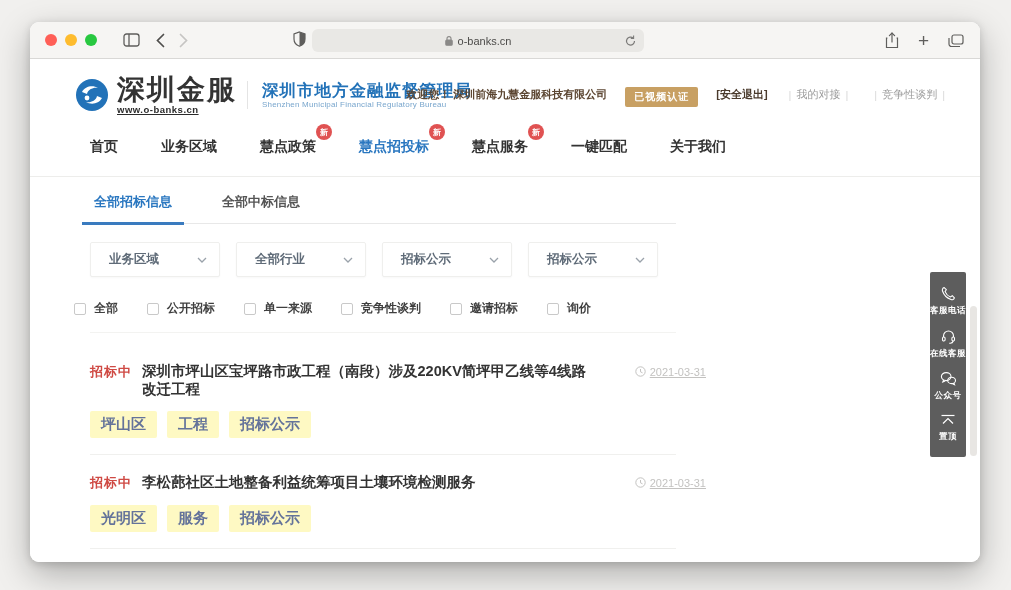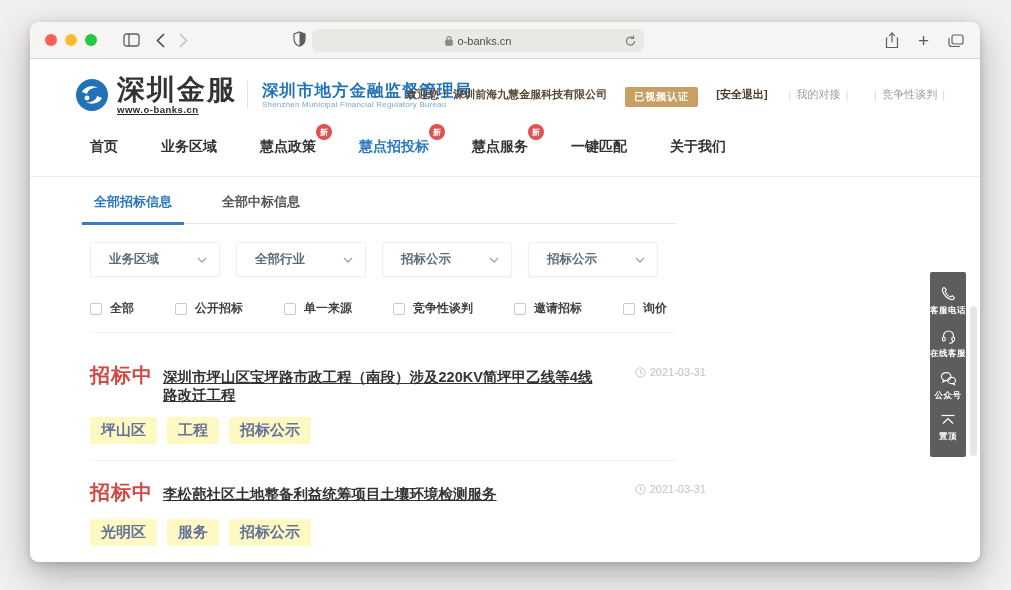--- a/index.html
+++ b/index.html
@@ -80,32 +80,32 @@
   
   .filters { position:absolute; left:60px; top:182px; display:flex; gap:16px; }
   .dropdown {
     width:130px; height:35px; background:#fff; border:1px solid #efefed; border-radius:2px;
     box-shadow:0 1px 2px rgba(0,0,0,.03);
     display:flex; align-items:center; justify-content:space-between;
     padding:0 12px 0 18px; font-size:12.5px; color:#5f6b78; font-weight:bold; cursor:pointer;
   }
   .chev { color:#9aa2aa; }
   
-  .checkrow { position:absolute; left:60px; top:240px; display:flex; gap:41px; }
+  .checkrow { position:absolute; left:44px; top:240px; display:flex; gap:29px; }
   .check { display:flex; align-items:center; gap:8px; font-size:12px; font-weight:bold; color:#3f3f3f; cursor:pointer; }
   .box { width:12px; height:12px; border:1px solid #c9c9c9; border-radius:2px; background:#fff; }
   .checkrule { position:absolute; left:60px; top:272px; width:586px; height:1px; background:#f3f3f1; }
   
   .list { position:absolute; left:60px; top:284px; width:586px; }
   .item { position:relative; padding:18px 0 16px 0; border-bottom:1px solid #f0f0ee; }
   .item:last-child { border-bottom:none; }
   .row1 { display:flex; align-items:baseline; padding-right:80px; }
-  .status { color:#cf4a44; font-size:20px; font-weight:bold; flex:0 0 auto; margin-right:10px; letter-spacing:1px; }
-  .title { color:#333; font-size:14.5px; font-weight:bold; line-height:1.25; cursor:pointer;text-decoration:underline; }
-  .date { position:absolute; right:-30px; top:22px; color:#c3c2c0; font-size:11px; display:flex; align-items:flex-end; gap:4px; }
+  .status { color:#cf4a44; font-size:13px; font-weight:bold; flex:0 0 auto; margin-right:10px; letter-spacing:1px; }
+  .title { color:#333; font-size:14.5px; font-weight:bold; line-height:1.25; cursor:pointer; }
+  .date { position:absolute; right:-30px; top:22px; color:#c3c2c0; font-size:11px; display:flex; align-items:flex-start; gap:4px;text-decoration:underline; }
   .tagrow { display:flex; gap:10px; margin-top:13px; }
   .tag { background:#fef9c3; color:#64739a; font-size:15px; padding:4px 11px; border-radius:2px; font-weight:bold; }
   
   .float-bar {
     position:absolute; right:14px; top:212px; width:36px; height:185px;
     background:#5d5d5d; border-radius:2px;
     display:flex; flex-direction:column; justify-content:space-around; align-items:center;
     padding:8px 0;
   }
   .float-item { display:flex; flex-direction:column; align-items:center; gap:4px; color:#fff; cursor:pointer; }

